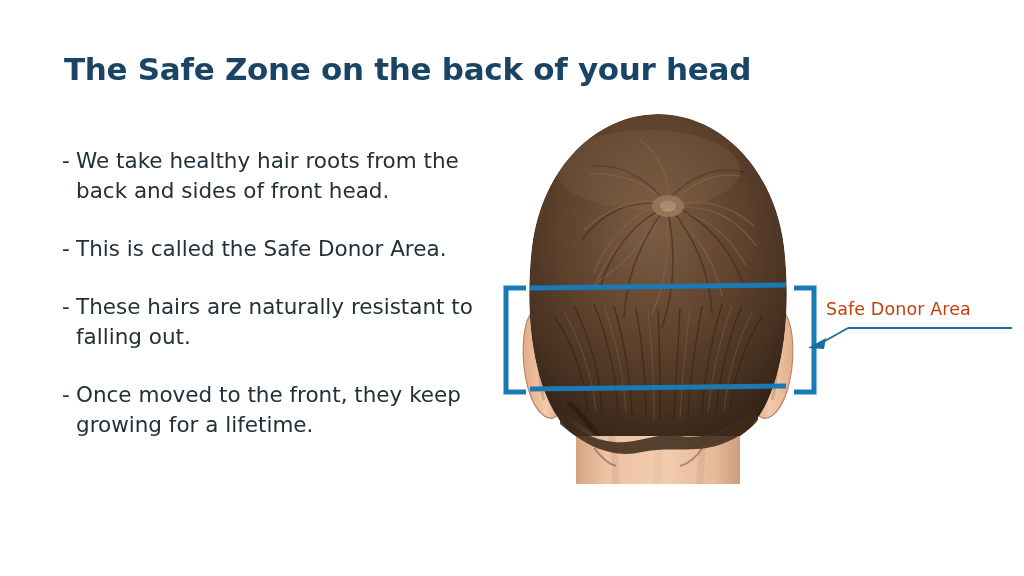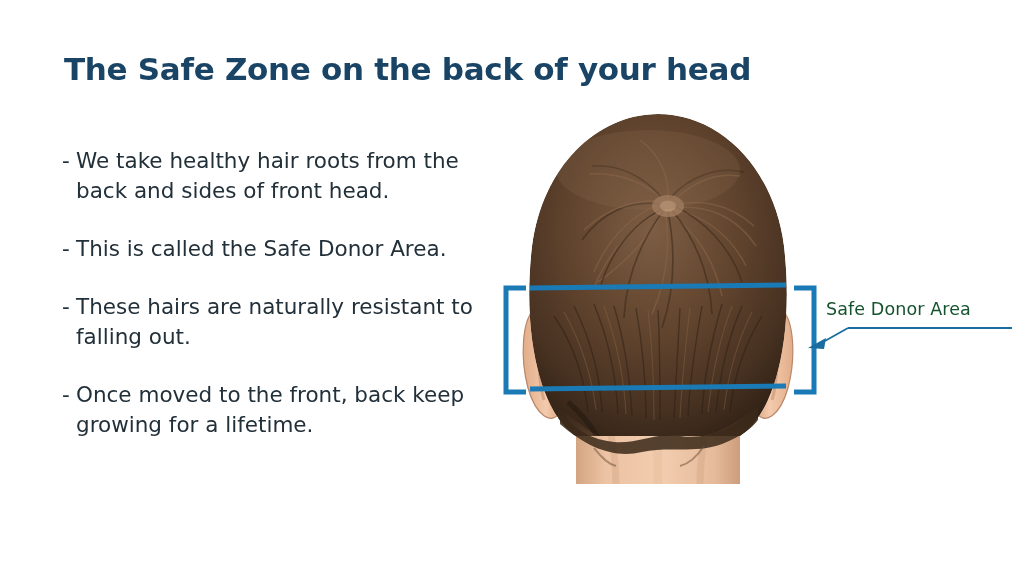--- a/index.html
+++ b/index.html
@@ -80,21 +80,21 @@
   }
   #bracket-overlay svg { display: block; }
 
   
   #callout {
     position: absolute;
     left: 826px;
     top: 299px;
     font-family: "DejaVu Sans", "Liberation Sans", sans-serif;
     font-size: 17.5px;
-    color: #14532d;
+    color: #c2410c;
     white-space: nowrap;
     letter-spacing: 0.1px;
   }
   #callout-leader {
     position: absolute;
     left: 800px;
     top: 296px;
     width: 215px;
     height: 56px;
     pointer-events: none;
@@ -120,21 +120,21 @@
       <span class="bullet-text">This is called the Safe Donor Area.</span>
     </div>
 
     <div class="bullet">
       <span class="bullet-dash">-</span>
       <span class="bullet-text">These hairs are naturally resistant to falling out.</span>
     </div>
 
     <div class="bullet">
       <span class="bullet-dash">-</span>
-      <span class="bullet-text">Once moved to the front, back keep growing for a lifetime.</span>
+      <span class="bullet-text">Once moved to the front, they keep growing for a lifetime.</span>
     </div>
 
   </div>
 
   <div id="photo">
     <svg width="320" height="420" viewBox="0 0 320 420" xmlns="http://www.w3.org/2000/svg">
       <defs>
         <radialGradient id="hairGrad" cx="48%" cy="36%" r="72%">
           <stop offset="0%" stop-color="#7d5d44"></stop>
           <stop offset="42%" stop-color="#63462f"></stop>

